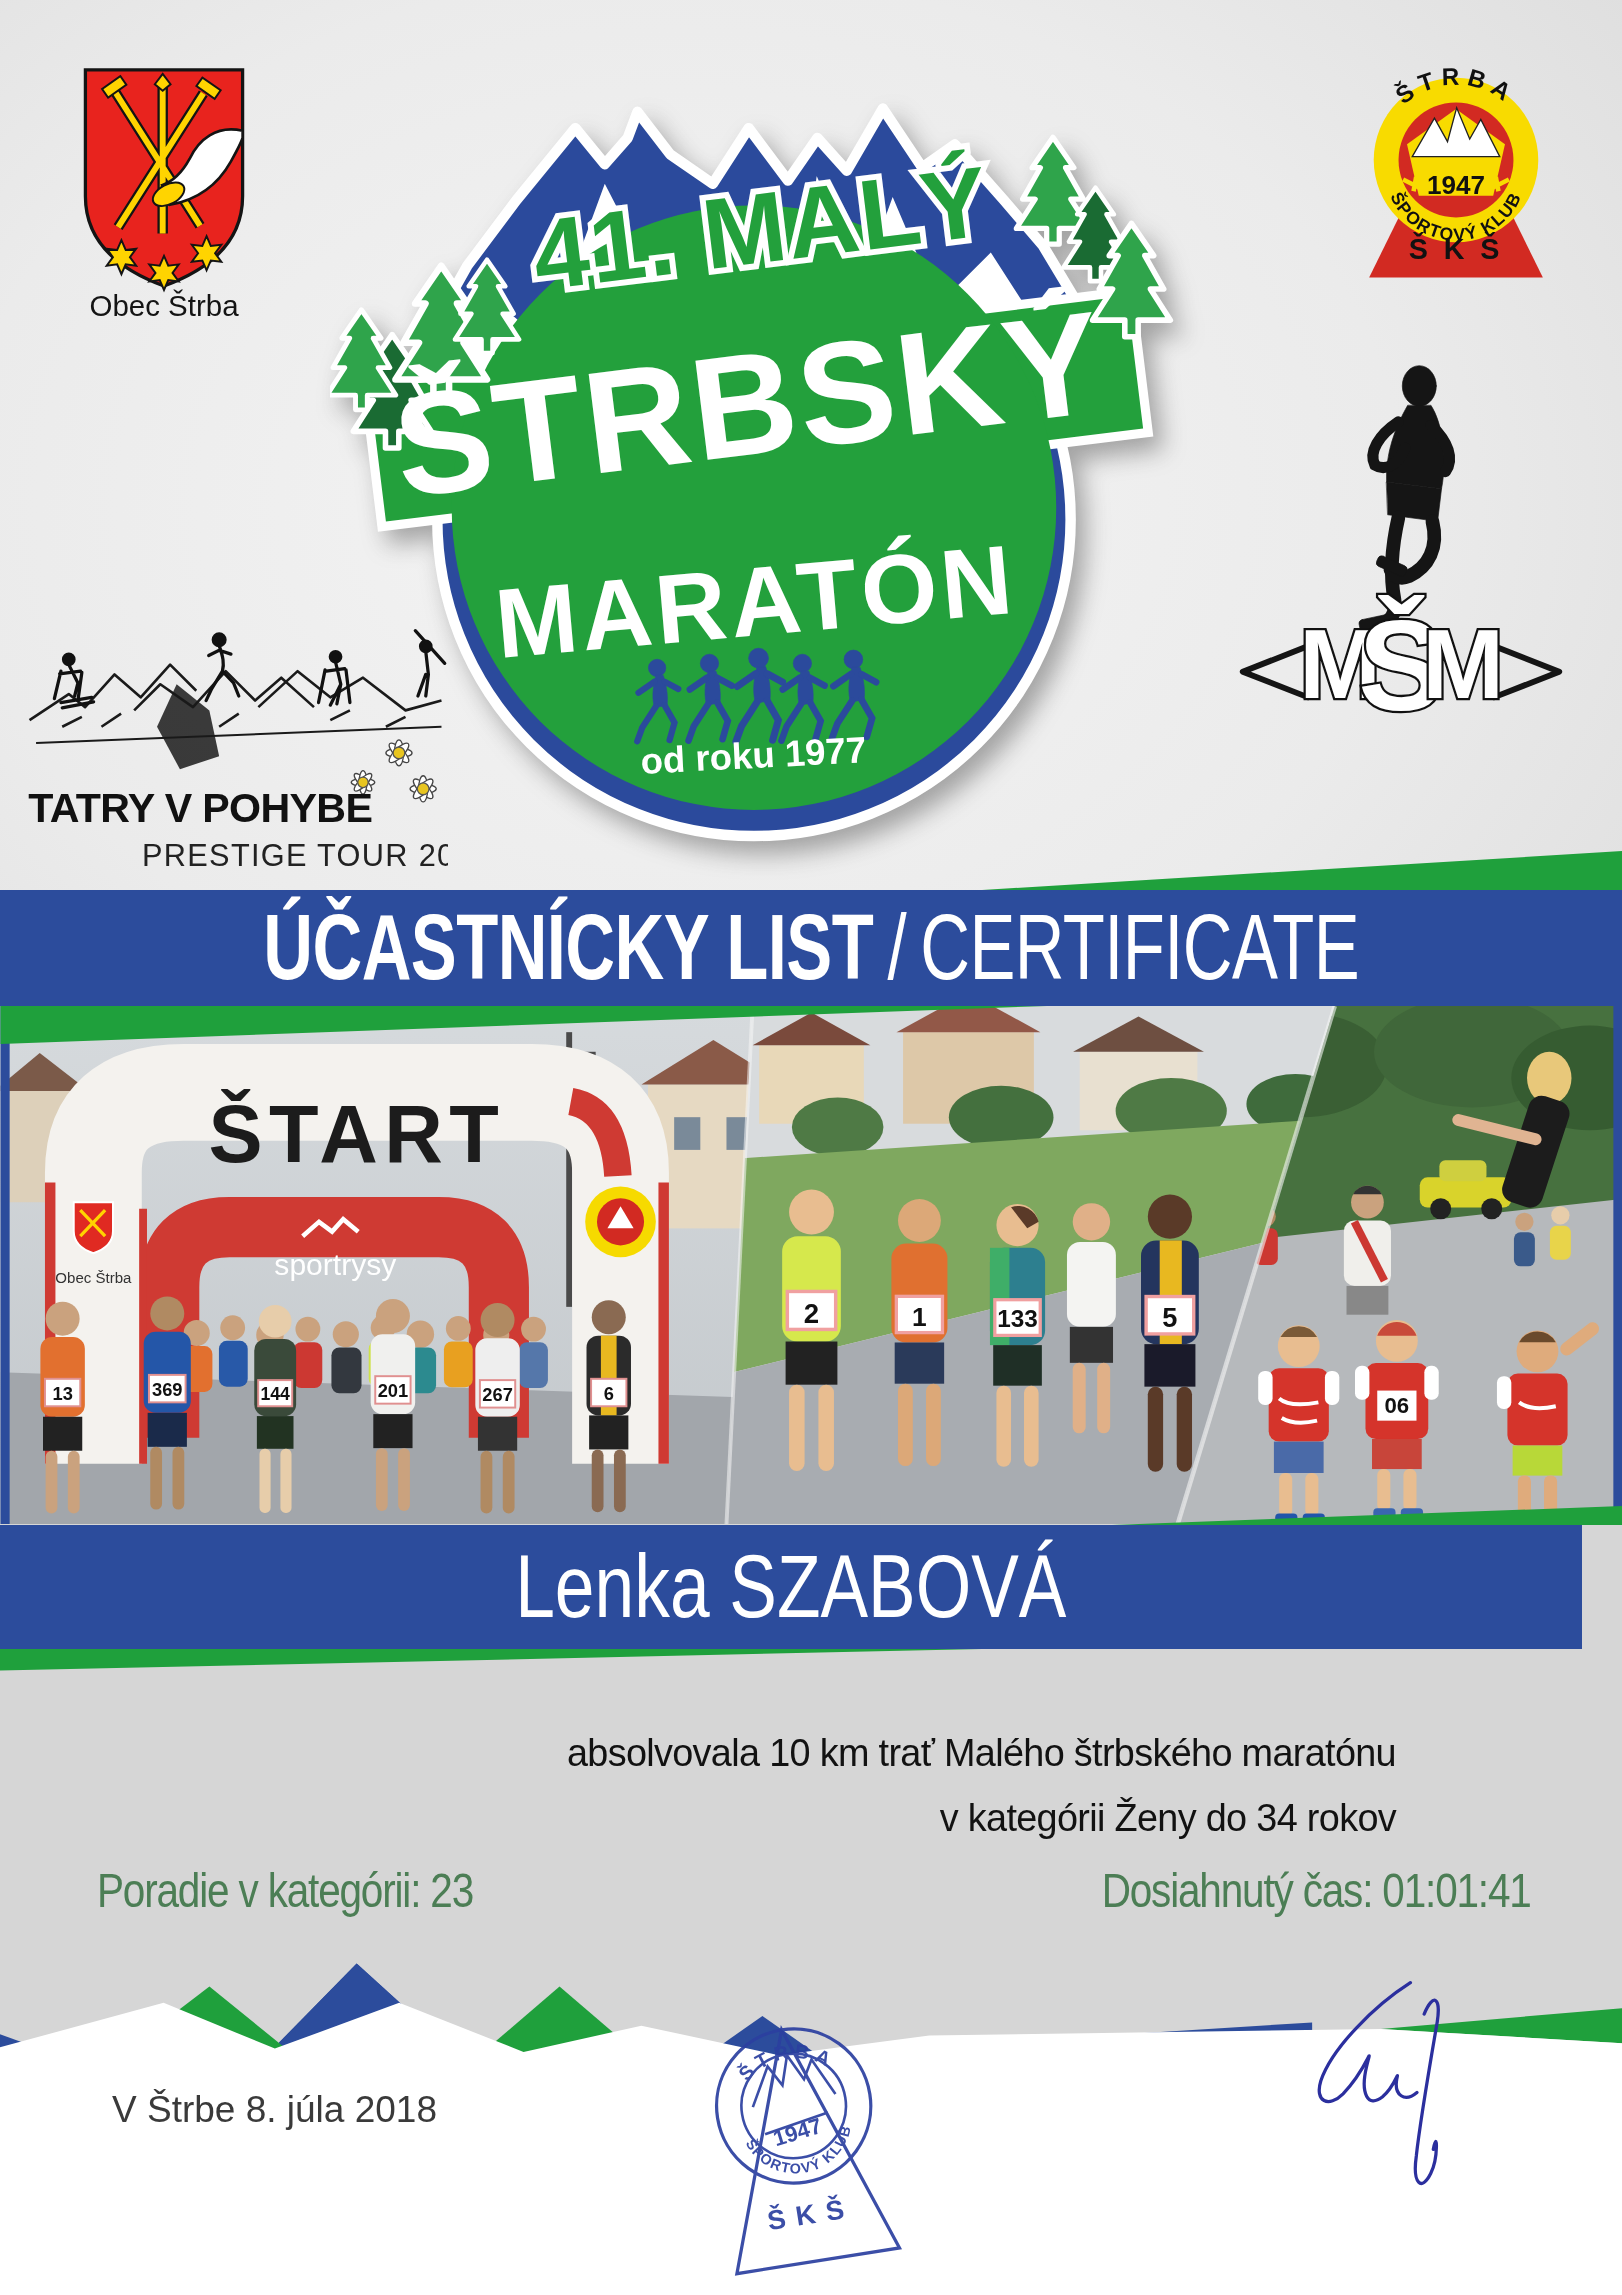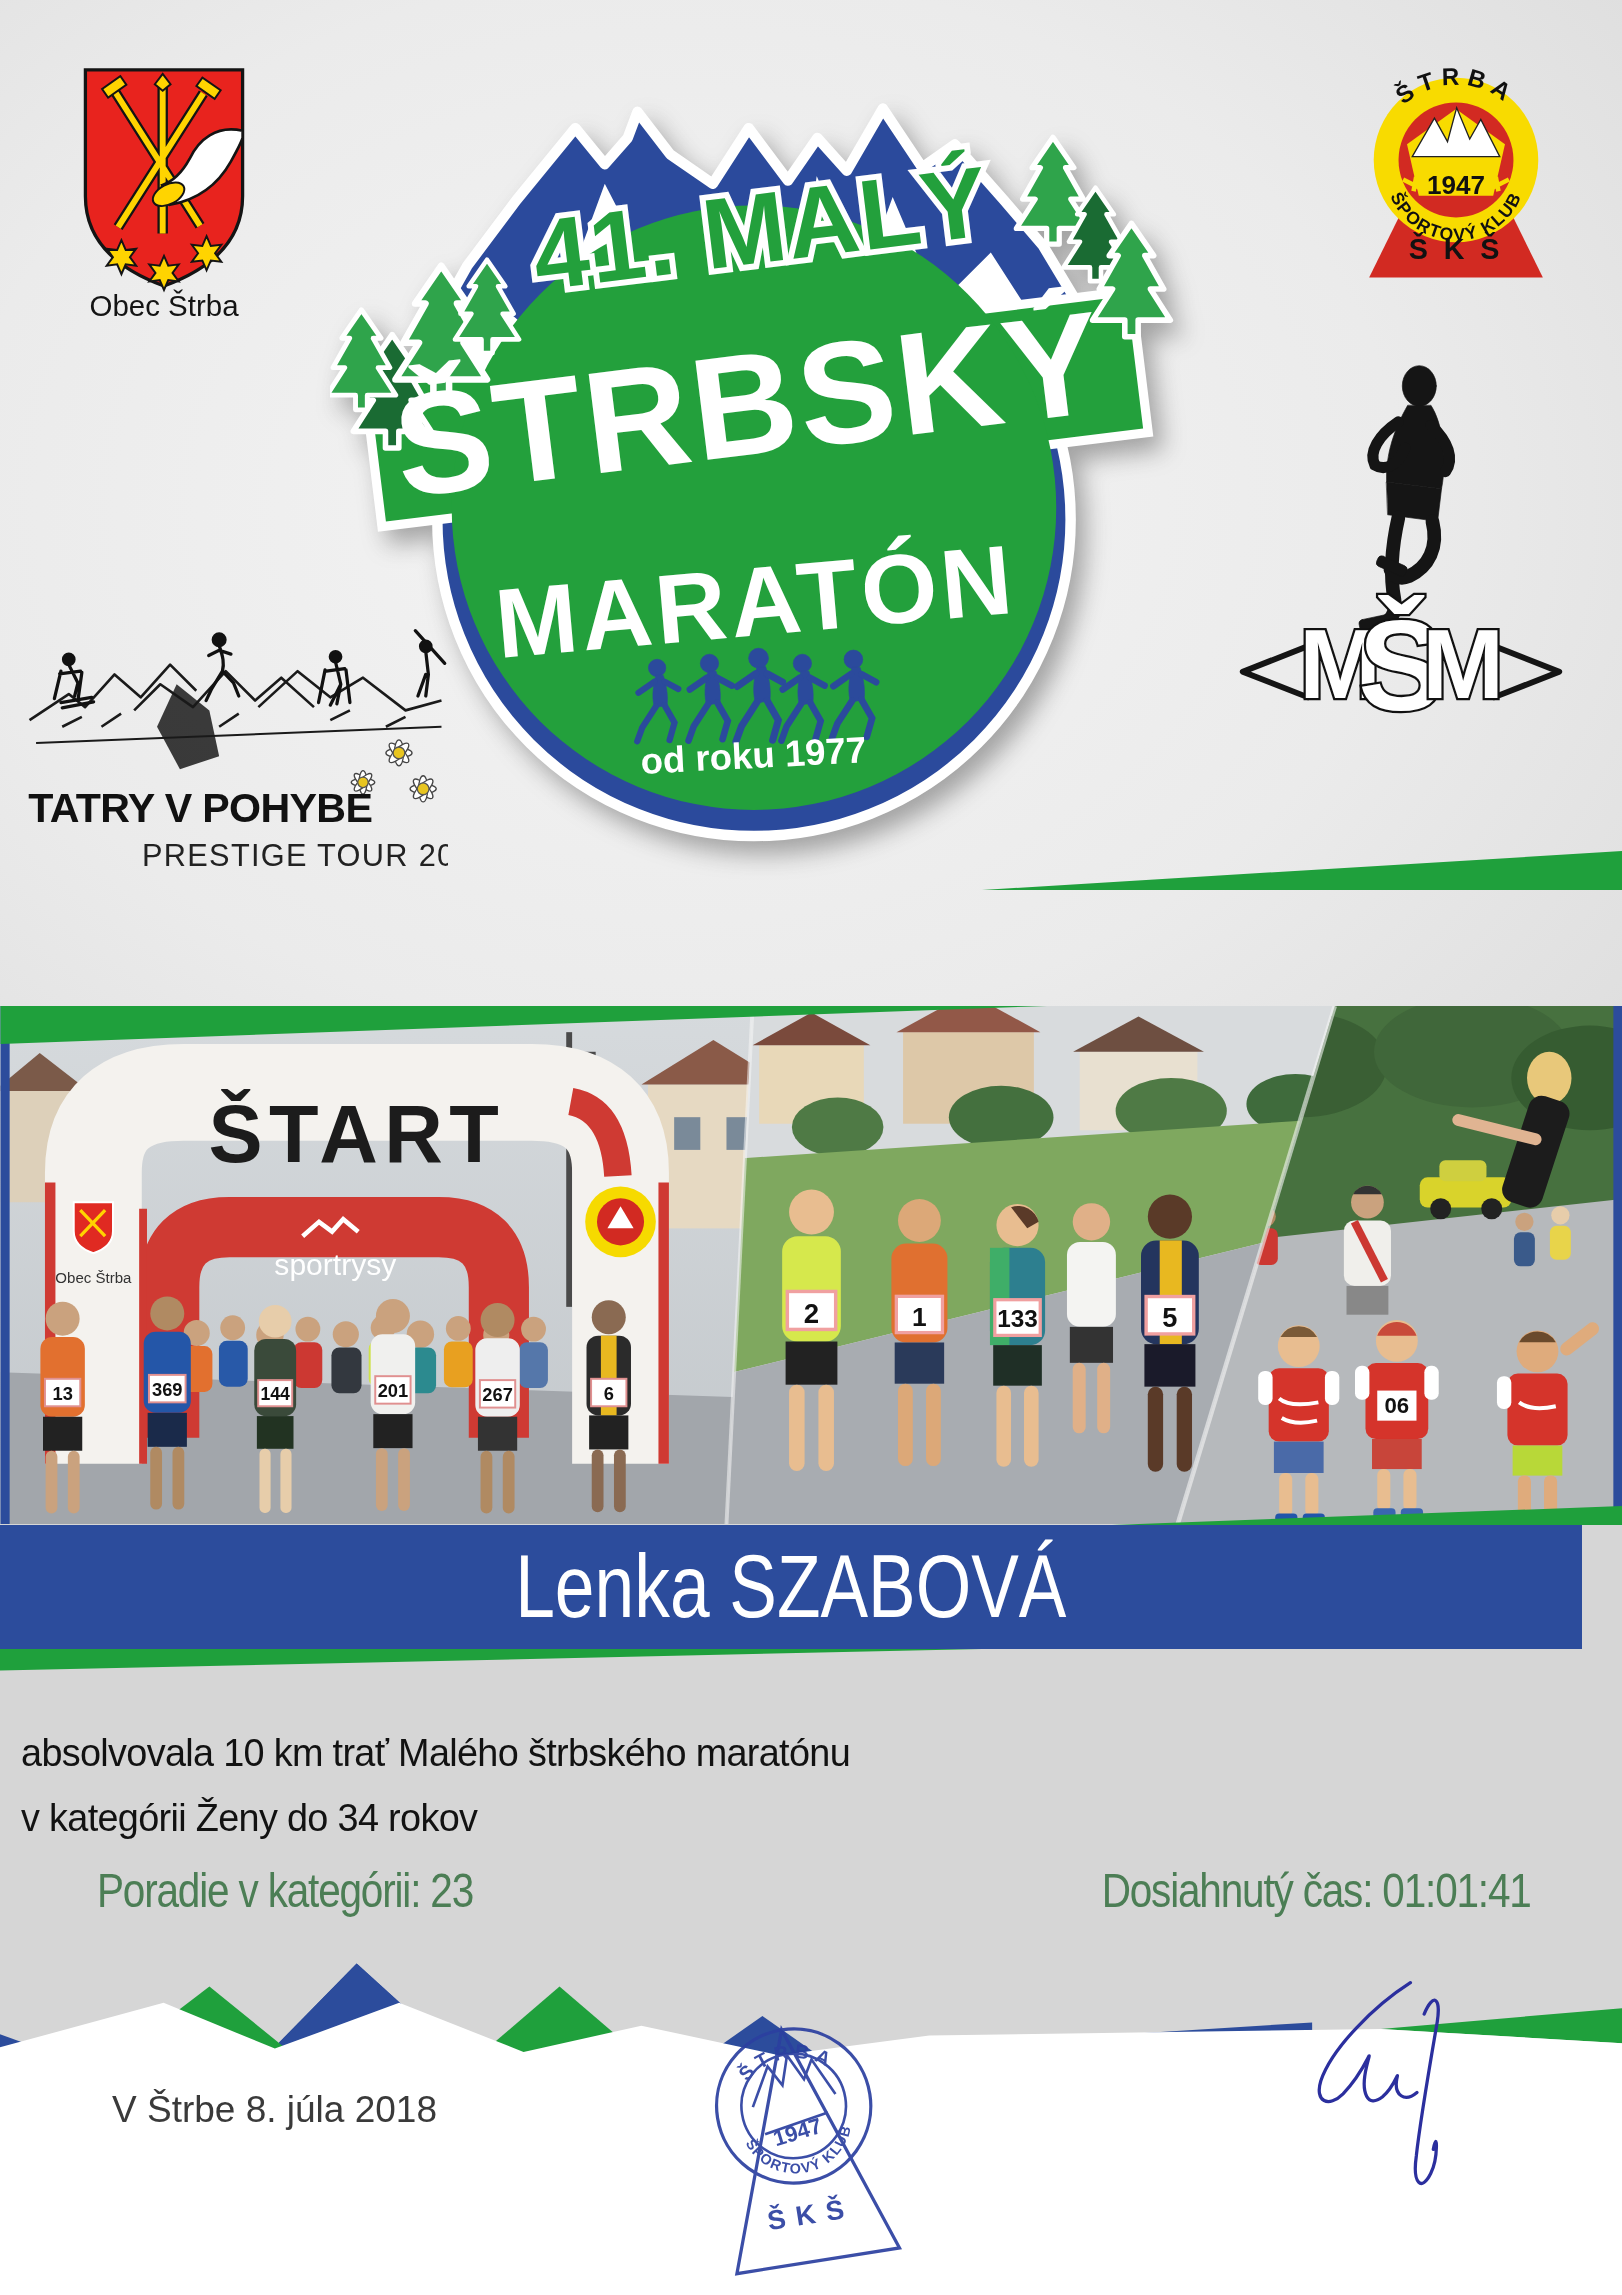--- a/index.html
+++ b/index.html
@@ -17,21 +17,21 @@
   .t-light{font-weight:400;}
   .wedge{position:absolute;background:#1FA03C;}
   .wedge-top-banner{left:982px;top:851px;width:641px;height:39px;clip-path:polygon(100% 0,100% 100%,0 100%);}
   .wedge-above-name{left:1112px;top:1506px;width:510px;height:19px;clip-path:polygon(100% 0,100% 100%,0 100%);}
   .wedge-below-name{left:0;top:1649px;width:982px;height:21.6px;clip-path:polygon(0 0,100% 0,0 100%);}
   
   .name-band{position:absolute;left:0;top:1525px;width:1582px;height:124px;background:#2C4C9C;
     display:flex;align-items:center;justify-content:center;}
   .name-band .name{color:#fff;font-size:82px;font-weight:400;transform:scale(0.87,1.08);white-space:nowrap;}
   
-  .result{position:absolute;left:0;top:1720px;width:1401px;text-align:left;color:#121212;}
+  .result{position:absolute;left:16px;top:1720px;width:1401px;text-align:right;color:#121212;}
   .result .rline{font-size:39px;line-height:65px;letter-spacing:-0.7px;transform:scaleX(0.97);}
   .stat{position:absolute;top:1864px;color:#4C7E55;font-size:45px;letter-spacing:-1.3px;white-space:nowrap;}
   .stat-left{left:97px;transform:scale(0.9,1.05);transform-origin:left top;}
   .stat-right{right:92px;transform:scale(0.9,1.05);transform-origin:right top;}
   
   .place-date{position:absolute;left:84px;top:2089px;font-size:37px;color:#3a3a3a;letter-spacing:0;margin-left:28px;}
   .website{position:absolute;left:84px;top:2175px;font-size:38px;font-weight:700;color:#2B4A9E;letter-spacing:-0.7px;}
   .signer{position:absolute;left:1217px;top:2150px;width:340px;text-align:center;}
   .signer .sname{font-size:39px;color:#3f3f3f;letter-spacing:0;}
   .signer .srole{font-size:36px;color:#5a5a5a;margin-top:5.2px;}
@@ -194,20 +194,27 @@
       <polyline points="430,452 532,492 430,532"></polyline>
     </g>
     <g font-weight="700" fill="#ffffff" stroke="#111111" stroke-width="7" paint-order="stroke" text-anchor="middle">
       <text x="197" y="532" font-size="150">M</text>
       <text x="290" y="550" font-size="196">Š</text>
       <text x="385" y="532" font-size="150">M</text>
     </g>
   </svg>
 
   <div class="wedge wedge-top-banner"></div>
+  <div class="title-banner">
+    <div class="tline">
+      <span class="t-bold">ÚČASTNÍCKY LIST</span>
+      <span class="t-sep">/</span>
+      <span class="t-light">CERTIFICATE</span>
+    </div>
+  </div>
 
   <svg class="abs" style="left:0;top:1006px" width="1623" height="518" viewBox="0 0 2480 792">
     <defs>
       <linearGradient id="skyG" x1="0" y1="0" x2="0" y2="1">
         <stop offset="0" stop-color="#d6dadd"></stop>
           <stop offset="1" stop-color="#c2c7cb"></stop>
       </linearGradient>
       <clipPath id="cpL">
           <polygon points="0,0 1150,0 1110,792 0,792"></polygon>
         </clipPath>

